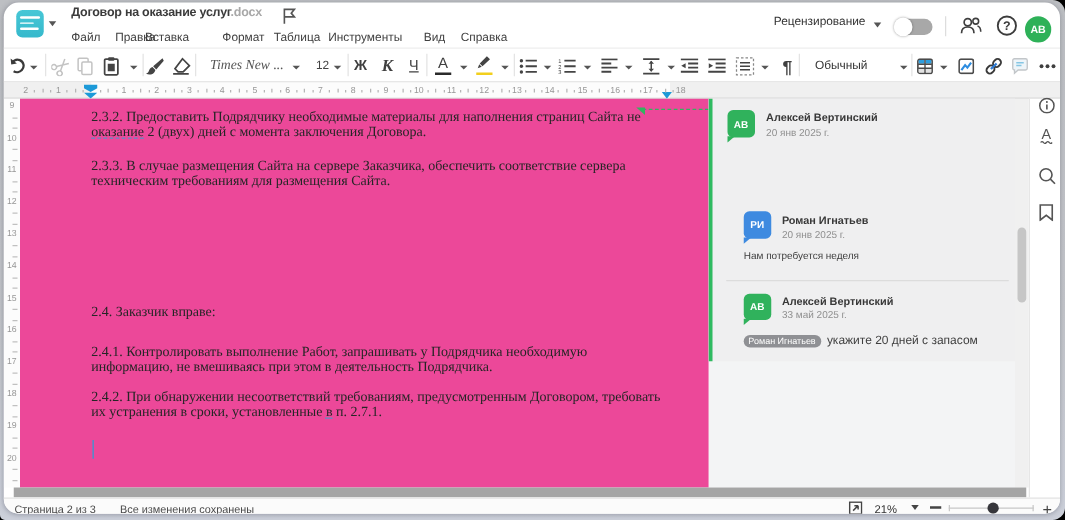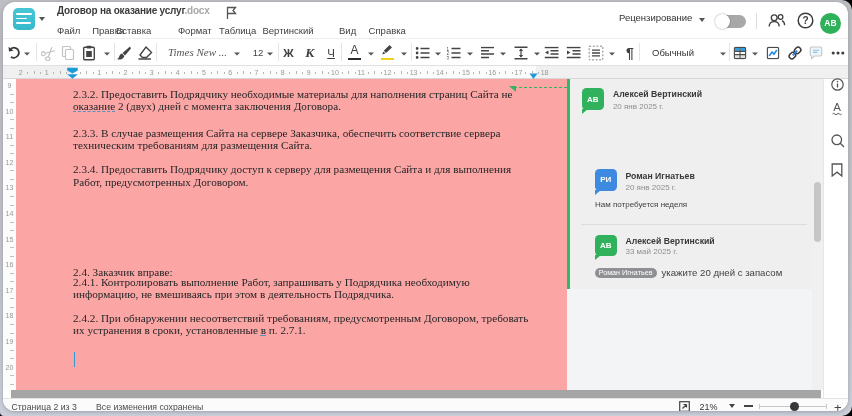--- a/index.html
+++ b/index.html
@@ -28,21 +28,21 @@
   .tcaret { position:absolute; transform:translate(-50%,-50%); top:14.5px; width:0; height:0; border-left:3px solid transparent; border-right:3px solid transparent; border-top:3.5px solid #555; }
   
   #hruler { position:absolute; left:0; top:64px; width:845px; height:13px; background:#f0f0f0; border-bottom:1px solid #d8d8d8; }
   #hruler .content { position:absolute; left:70px; top:0; width:463px; height:12px; background:#fcfcfc; }
   .rnum { position:absolute; top:2.5px; font-size:7px; color:#979797; transform:translateX(-50%); }
   .rtick { position:absolute; top:5px; width:1px; height:3px; background:#b5b5b5; }
   #vruler { position:absolute; left:0; top:77px; width:13px; height:311px; background:#fcfcfc; }
   #vruler .vnum { position:absolute; left:1px; width:11px; text-align:center; font-size:7px; color:#979797; transform:translateY(-50%); }
   .vtick { position:absolute; left:7px; height:1px; width:4px; background:#c0c0c0; }
   
-  #doc { position:absolute; left:13px; top:77px; width:550.5px; height:311px; background:#fca5a5; overflow:hidden; }
+  #doc { position:absolute; left:13px; top:77px; width:550.5px; height:311px; background:#ec4899; overflow:hidden; }
   .para { position:absolute; left:57px; font-family:"Liberation Serif", serif; font-size:11.2px; line-height:12.3px; color:#262626; white-space:nowrap; }
   
   #panel { position:absolute; left:563.5px; top:77px; width:245px; height:311px; background:#f3f4f5; }
   #card { position:absolute; left:0; top:0; width:245px; height:210px; background:#efeff0; border-left:3px solid #2fba61; }
   .avatar { position:absolute; width:21.5px; height:21.5px; border-radius:4.5px; color:#fff; font-size:8px; font-weight:bold; display:flex; align-items:center; justify-content:center; }
   .avatar:after { content:""; position:absolute; left:0; bottom:-4px; width:0; height:0; border-top:5px solid; border-right:6px solid transparent; }
   .av-green { background:#30b25c; } .av-green:after { border-top-color:#30b25c; }
   .av-blue { background:#3e8ae0; } .av-blue:after { border-top-color:#3e8ae0; }
   .cname { position:absolute; font-size:8.7px; line-height:10px; font-weight:bold; color:#383838; white-space:nowrap; }
   .cdate { position:absolute; font-size:8px; line-height:9px; color:#8f8f8f; white-space:nowrap; }
@@ -68,21 +68,21 @@
   <div class="caret" style="left:35.5px;top:15px"></div>
   <div id="title">Договор на оказание услуг<span>.docx</span></div>
   <svg class="abs" style="left:222px;top:4px" width="13" height="14" viewBox="0 0 13 14">
     <path d="M2.5 13 V1.5 H10.5 L8 4.5 L10.5 7.5 H3" fill="none" stroke="#555" stroke-width="1.3"></path>
   </svg>
   <div class="menu" style="left:54px">Файл</div>
   <div class="menu" style="left:89.2px">Правка</div>
   <div class="menu" style="left:113px">Вставка</div>
   <div class="menu" style="left:174.9px">Формат</div>
   <div class="menu" style="left:216px">Таблица</div>
-  <div class="menu" style="left:259.5px">Вертинский</div>
+  <div class="menu" style="left:259.5px">Инструменты</div>
   <div class="menu" style="left:336px">Вид</div>
   <div class="menu" style="left:365.6px">Справка</div>
 
   <div class="abs" style="left:616px;top:10.2px;font-size:9.5px;color:#333">Рецензирование</div>
   <div class="caret" style="left:696px;top:15.5px"></div>
   <div class="abs" style="left:713px;top:12.5px;width:30px;height:13px;border-radius:7px;background:#a8a8a8"></div>
   <div class="abs" style="left:712px;top:11.5px;width:15px;height:15px;border-radius:50%;background:#fff;box-shadow:0 0 2px rgba(0,0,0,.4)"></div>
   <div class="abs" style="left:752.5px;top:11px;width:1px;height:16px;background:#ddd"></div>
   <svg class="abs" style="left:765px;top:10px" width="19" height="17" viewBox="0 0 19 17">
     <circle cx="6.2" cy="5.8" r="2.9" fill="none" stroke="#3f3f3f" stroke-width="1.35"></circle>
@@ -348,22 +348,21 @@
       <div class="vtick" style="top: 270.5px;"></div>
       <div class="vtick" style="top: 279.1px;"></div>
       <div class="vnum" style="top: 287.6px;">20</div>
       <div class="vtick" style="top: 296.1px;"></div>
       <div class="vtick" style="top: 304.7px;"></div>
     </div>
 
   <div id="doc">
     <div class="para" style="top:8.5px">2.3.2. Предоставить Подрядчику необходимые материалы для наполнения страниц Сайта не<br><span style="text-decoration:underline dashed #5b8fc4 1px;text-underline-offset:1px">оказание</span> 2 (двух) дней с момента заключения Договора.</div>
     <div class="para" style="top:47.5px">2.3.3. В случае размещения Сайта на сервере Заказчика, обеспечить соответствие сервера<br>техническим требованиям для размещения Сайта.</div>
-    <div class="para" style="top:84.4px">2.3.4. Предоставить Подрядчику доступ к серверу для размещения Сайта и для выполнения<br>Работ, предусмотренных Договором.</div>
-    <div class="para" style="top:187px">2.4. Заказчик вправе:</div>
+    <div class="para" style="top:165px">2.4. Заказчик вправе:</div>
     <div class="para" style="top:196.9px">2.4.1. Контролировать выполнение Работ, запрашивать у Подрядчика необходимую<br>информацию, не вмешиваясь при этом в деятельность Подрядчика.</div>
     <div class="para" style="top:233.1px">2.4.2. При обнаружении несоответствий требованиям, предусмотренным Договором, требовать<br>их устранения в сроки, установленные <span style="text-decoration:underline dashed #5b8fc4 1px;text-underline-offset:1px">в</span> п. 2.7.1.</div>
     <div class="abs" style="left:57.5px;top:273px;width:1.5px;height:14.5px;background:#2e9bd6"></div>
 
     <div class="abs" style="left:498px;top:8px;width:52.5px;border-top:1.5px dashed #33b45f"></div>
     <div class="abs" style="left:493px;top:7px;width:0;height:0;border-top:6px solid #33b45f;border-left:7px solid transparent"></div>
   </div>
 
   <div id="panel">
     <div id="card">

